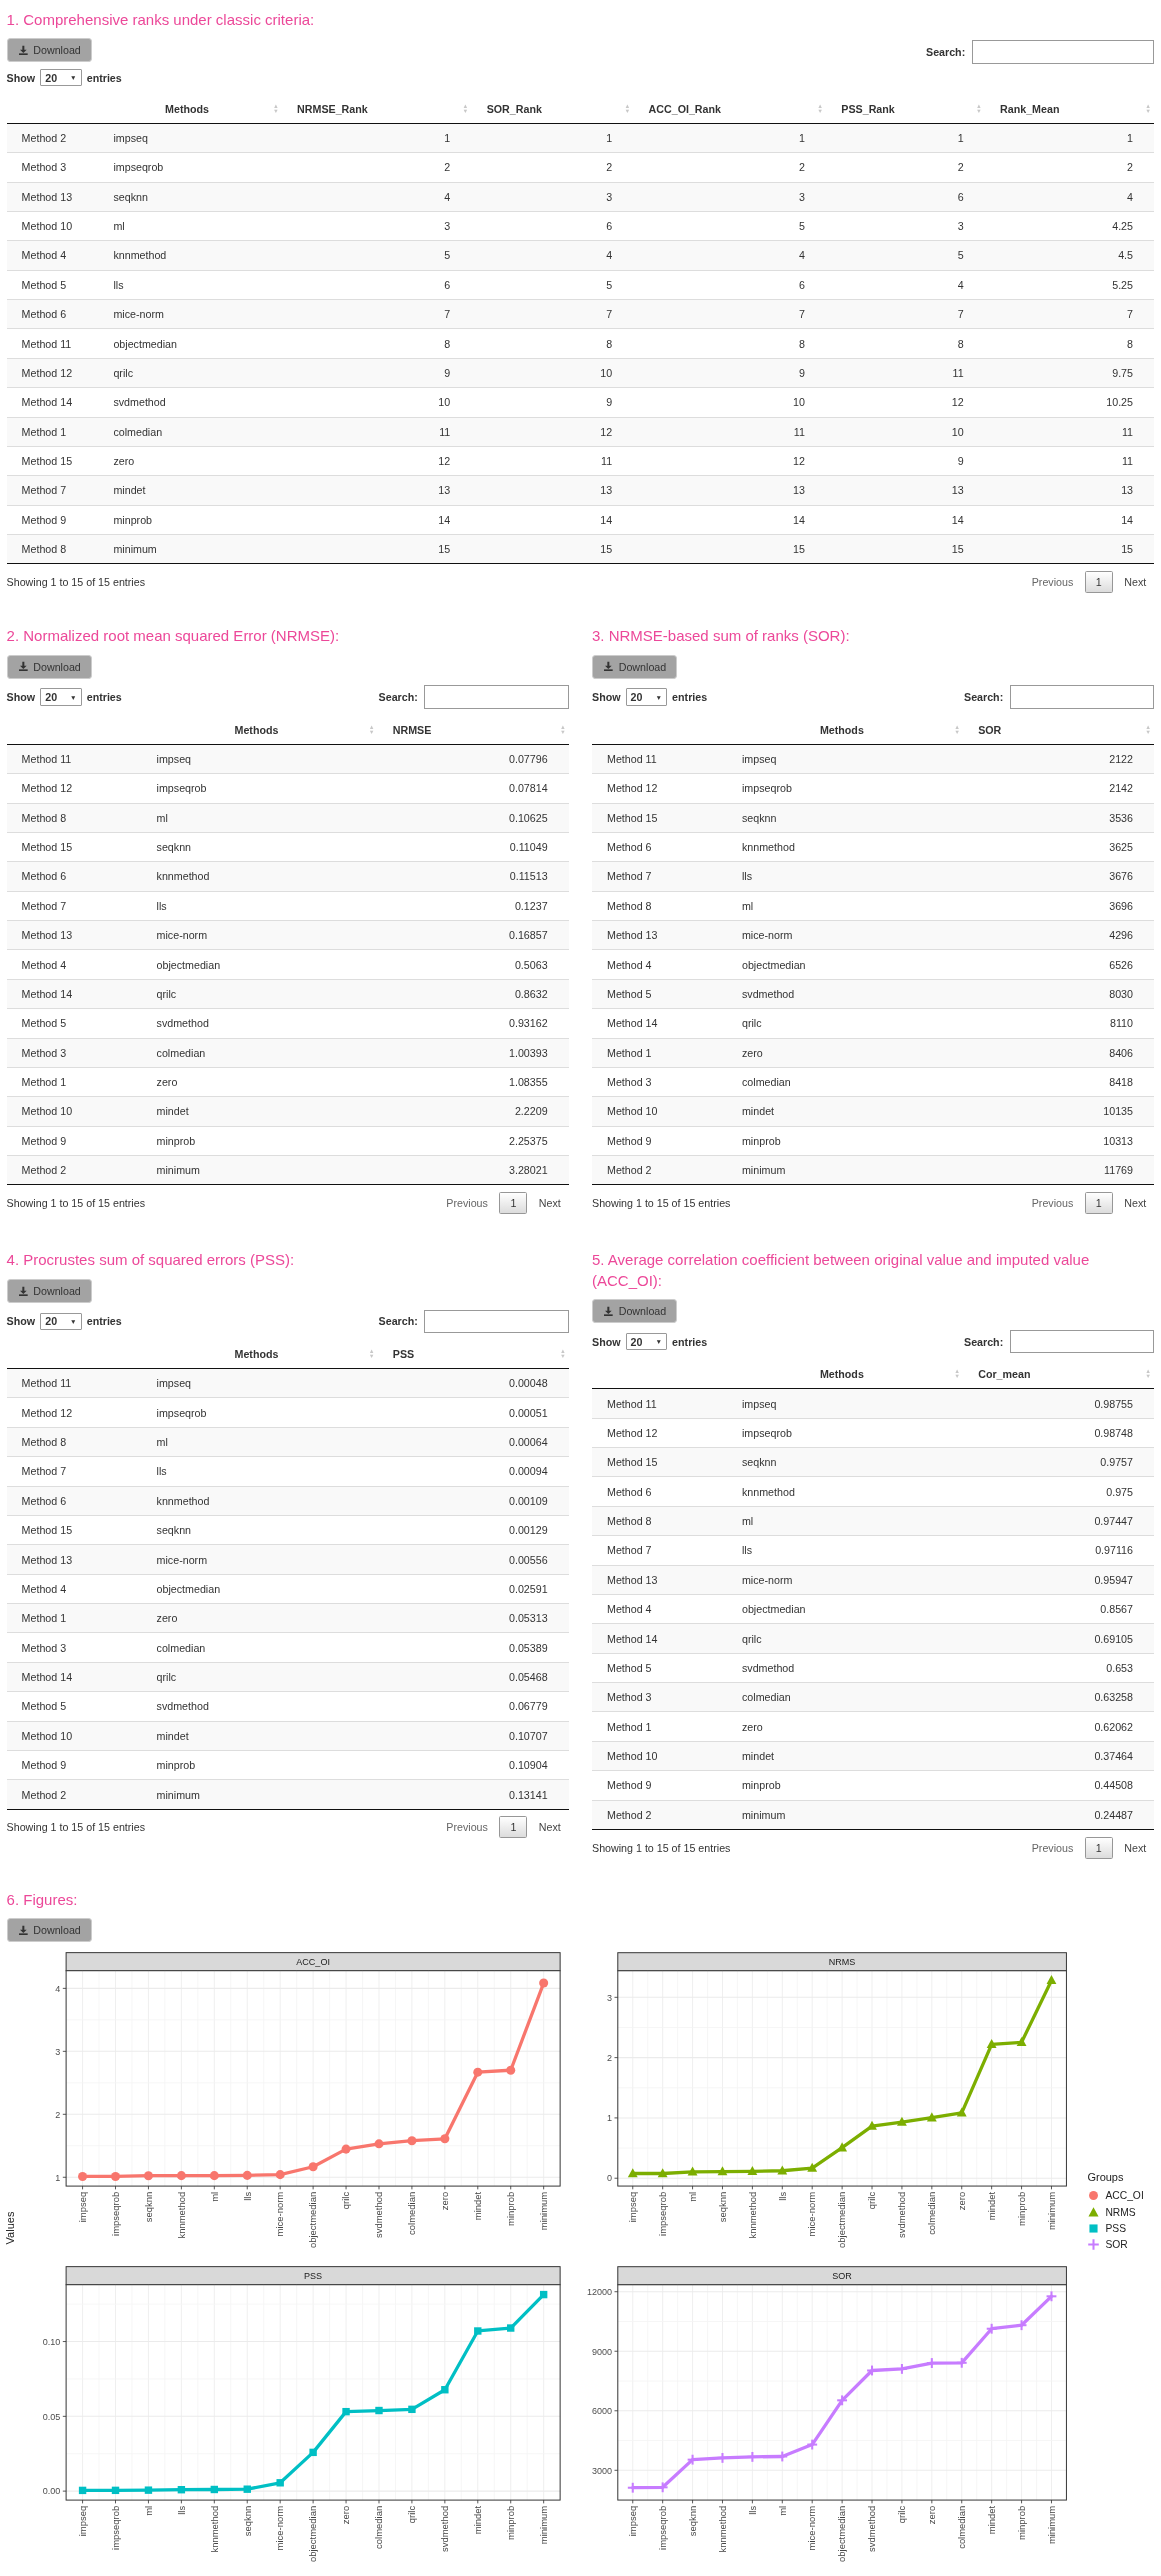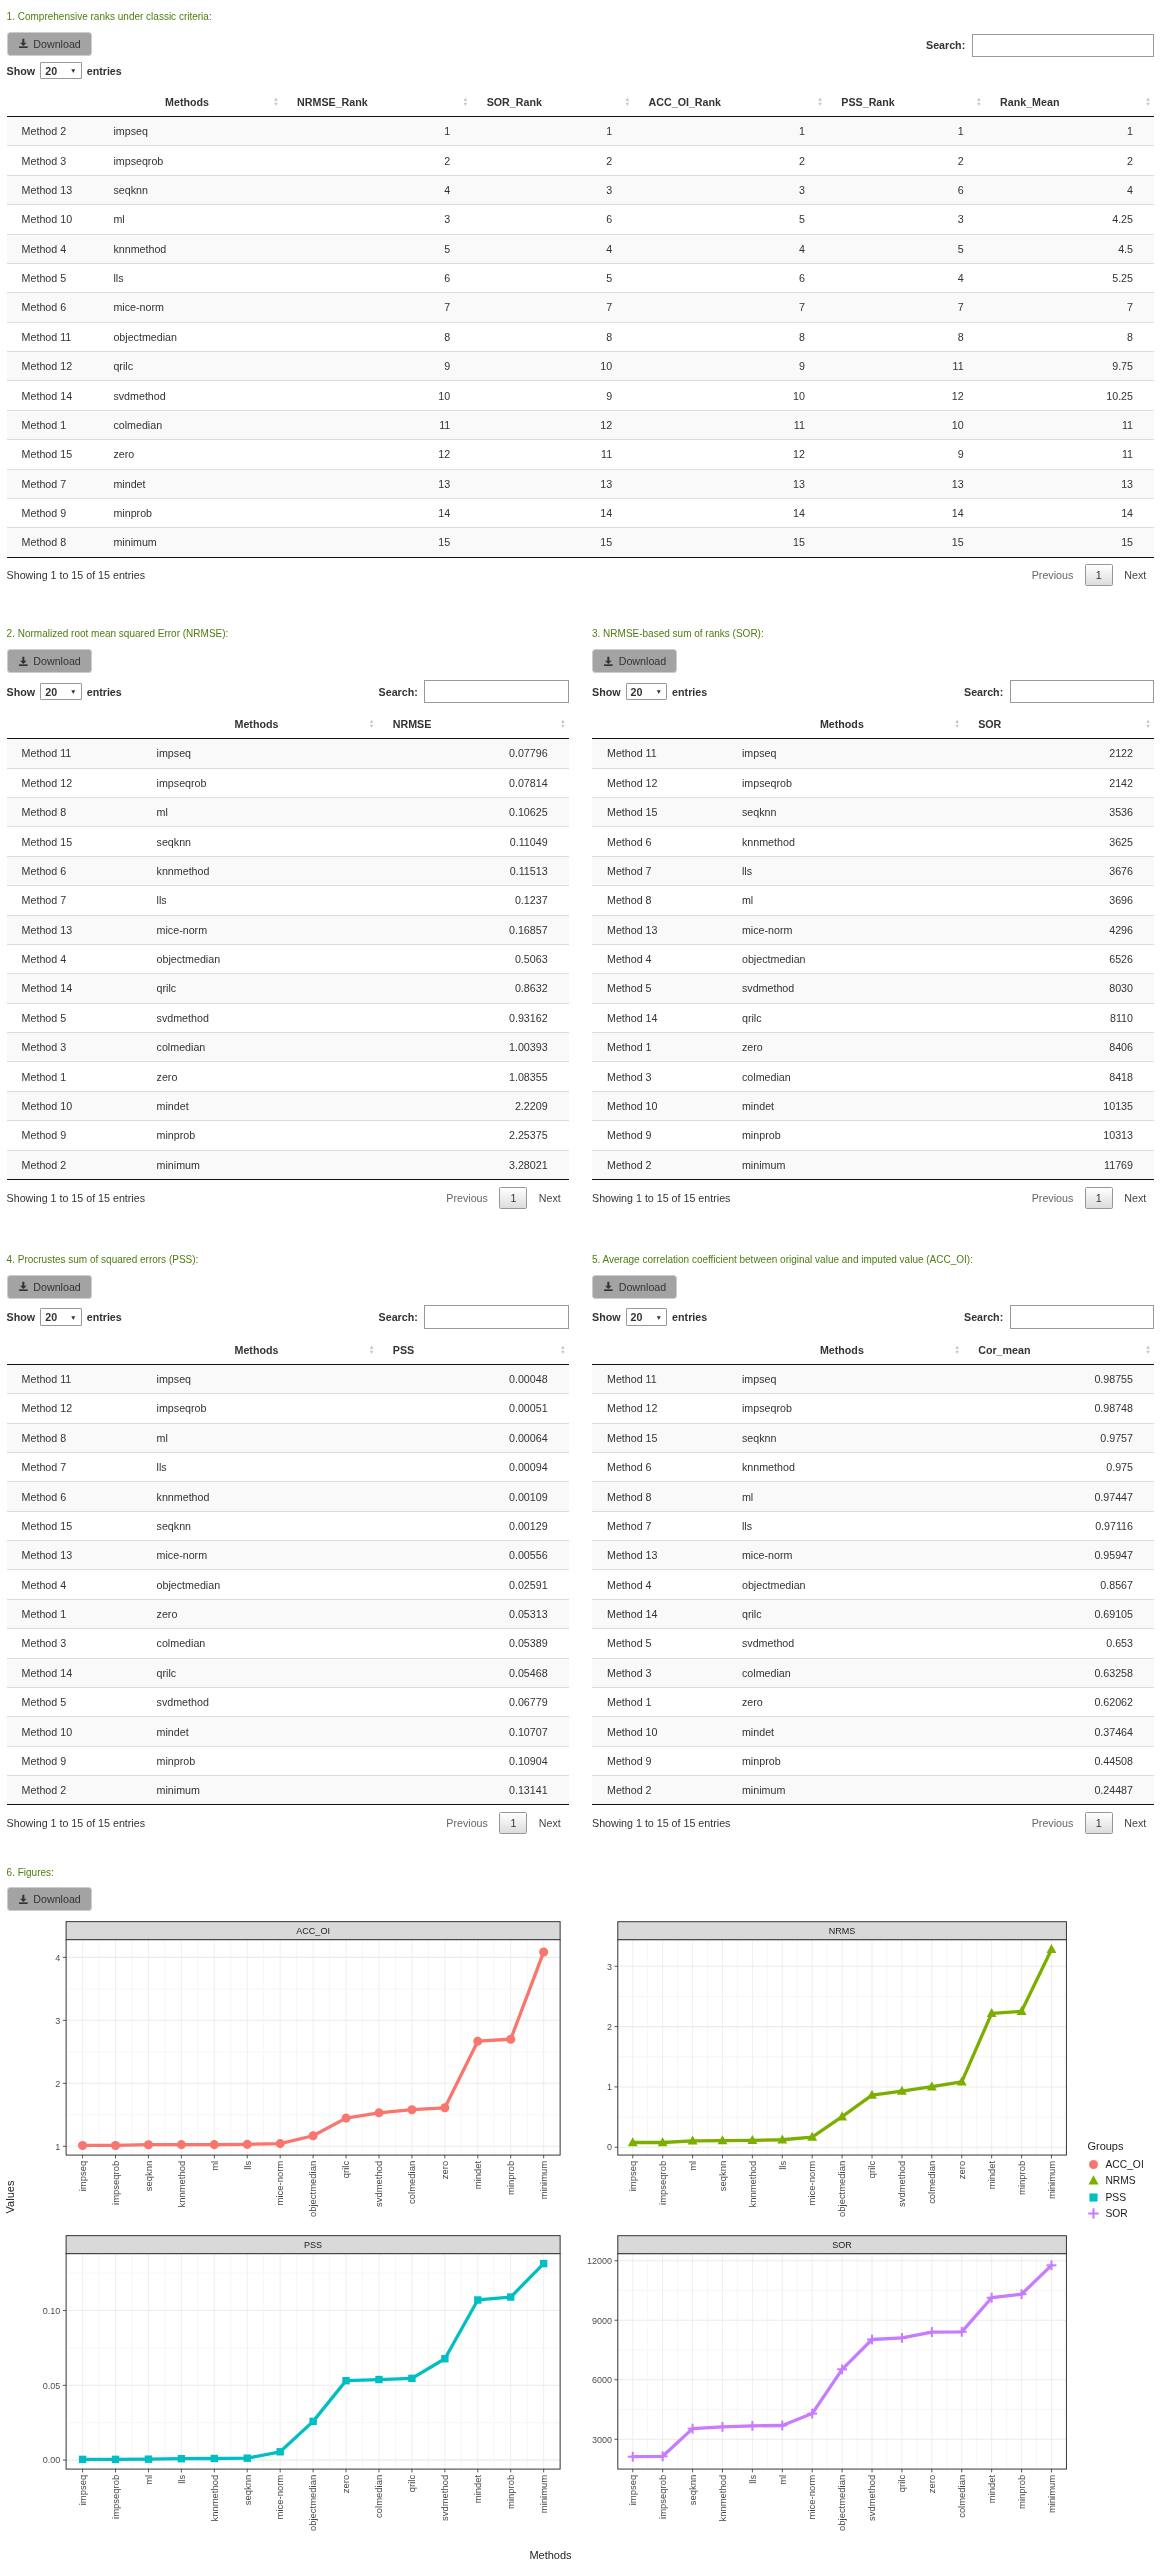--- a/index.html
+++ b/index.html
@@ -1,18 +1,18 @@
 <!DOCTYPE html>
 <html style="font-size:13px"><head>
 <meta charset="utf-8">
 <style>
   html,body{margin:0;padding:0;background:#fff;color:#333;
     font-family:"Liberation Sans","DejaVu Sans",sans-serif;}
   body{width:1161px;padding:5px 6.6px 16.4px 6.6px;box-sizing:border-box;font-size:10.7px;}
-  .section-title{font-size:10px;color:#4d7c0f;margin:5px 0 6.6px 0;line-height:1.35;}
+  .section-title{font-size:15px;color:#ec4899;margin:5px 0 6.6px 0;line-height:1.35;}
   .dl-btn{display:inline-flex;align-items:center;gap:5px;border:0.8px solid #ccc;border-radius:3.3px;
     background:#a3a3a3;padding:5px 10px;font-size:10.7px;color:#333;cursor:pointer;margin:1.6px 0 5px 0;}
   .dl-btn svg{display:block;}
   .dt-controls{display:flex;justify-content:space-between;align-items:center;margin:1.6px 0 6.6px 0;}
   .dt-show{font-weight:bold;color:#333;display:flex;align-items:center;gap:5px;}
   .dt-select{display:inline-flex;align-items:center;gap:13px;border:0.8px solid #999;border-radius:1px;
     padding:1.6px 4.1px;background:#fff;font-weight:bold;cursor:pointer;}
   .dt-select .caret{font-size:6.6px;color:#333;}
   .dt-search{display:flex;align-items:center;gap:6.6px;font-weight:bold;}
   .dt-search input{width:174px;height:20px;border:0.8px solid #999;padding:0.8px 3.3px;font-size:10.7px;}
@@ -33,21 +33,21 @@
   .t-small th:nth-child(1),.t-small td:nth-child(1){width:24%;}
   .t-small th:nth-child(2),.t-small td:nth-child(2){width:42%;}
   .dt-footer{display:flex;justify-content:space-between;align-items:center;margin:6.6px 0 3.3px 0;}
   .dt-info{color:#333;}
   .paginate{display:flex;align-items:center;gap:3.3px;}
   .pg-prev,.pg-next{color:#666;padding:4.1px 8.2px;cursor:default;}
   .pg-next{color:#444;cursor:pointer;}
   .pg-current{border:0.8px solid #979797;background:linear-gradient(#ffffff,#dcdcdc);
     padding:4.1px 10px;border-radius:1.6px;color:#333;cursor:pointer;}
   .two-col{display:flex;gap:23px;margin-top:28px;}
-  .two-col>div{flex:1;min-width:0;margin-top:8px;}
+  .two-col>div{flex:1;min-width:0;}
   .figures{margin-top:28px;}
   .fig-grid{position:relative;margin-top:3.3px;padding-left:21.4px;}
   .fig-row{display:grid;grid-template-columns:539px 493px;column-gap:13px;}
   .fig-ylab{position:absolute;left:-13px;top:271px;transform:rotate(-90deg);font-size:11px;color:#222;}
   .fig-xlab{width:1045px;margin-left:21.4px;text-align:center;font-size:11px;color:#222;margin-top:1.6px;}
   .legend{position:absolute;right:0px;top:220px;width:67px;font-size:10.3px;color:#222;}
   .legend .lg-title{font-size:11px;margin-bottom:6.6px;}
   .legend .lg-item{display:flex;align-items:center;gap:5px;margin:3.3px 0;}
   svg text{font-family:"Liberation Sans","DejaVu Sans",sans-serif;}
 </style>

